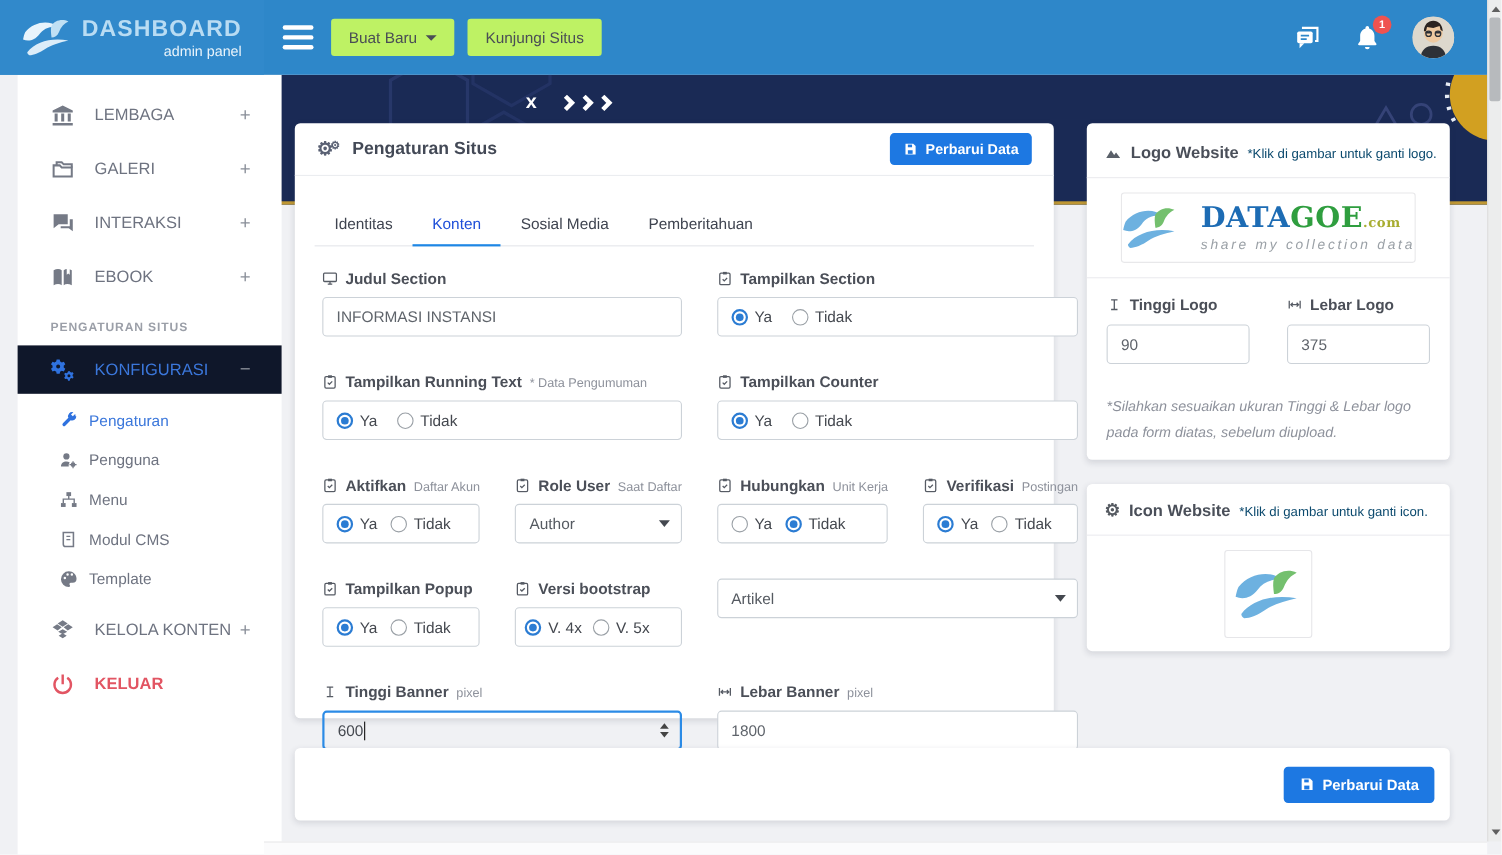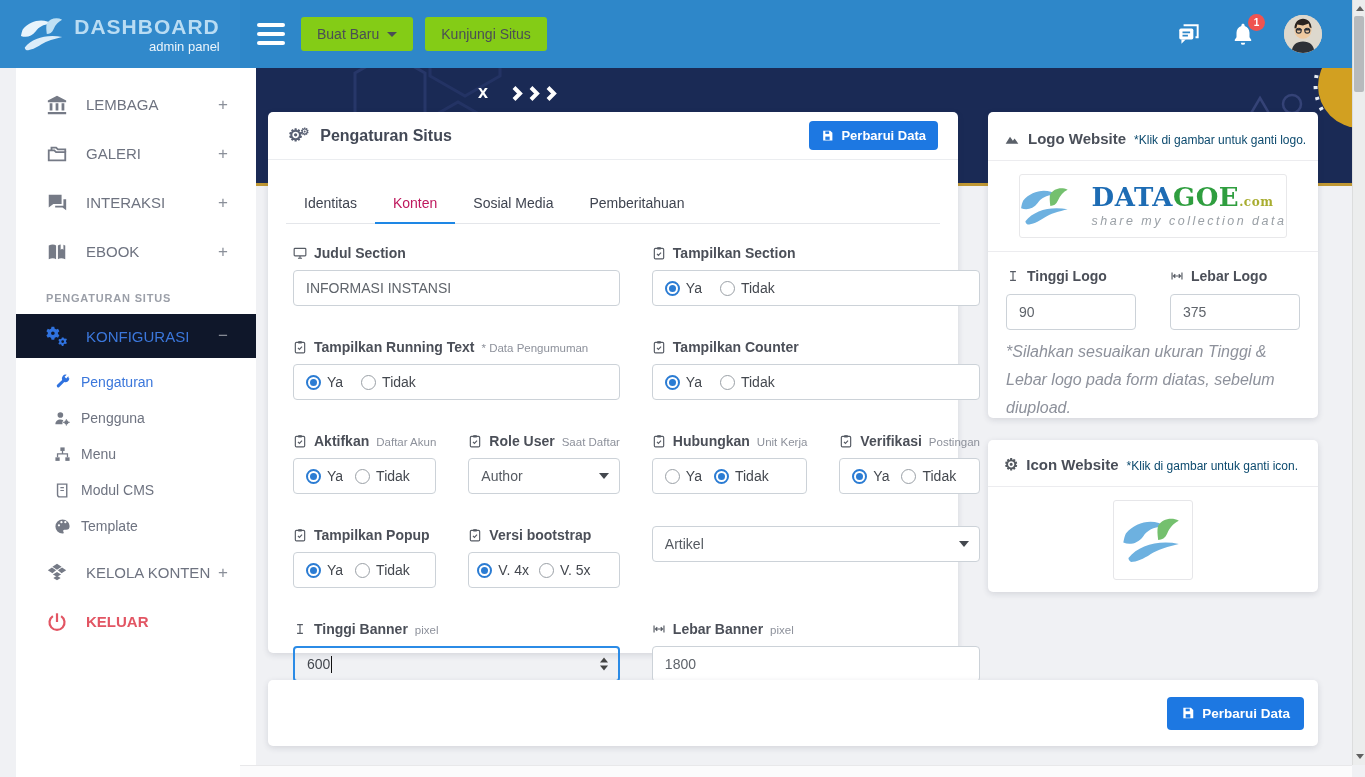--- a/index.html
+++ b/index.html
@@ -9,21 +9,21 @@
 
   
   .topbar { position:absolute; left:0; top:0; width:1352px; height:68px; background:#2e87c9; z-index:6; display:flex; align-items:center; }
   .brand { width:240px; height:68px; background:#3189cb; display:flex; align-items:center; justify-content:center; gap:8px; flex:none; }
   .brand-bird { width:46px; height:36px; flex:none; }
   .brand-text { line-height:1; }
   .brand-title { font-size:21px; font-weight:bold; letter-spacing:1px; color:#b9dcf3; }
   .brand-sub { font-size:13px; color:#eaf4fb; text-align:right; margin-top:3px; }
   .hamburger { width:30px; margin:0 14px 0 17px; cursor:pointer; }
   .hamburger div { height:4px; background:#fff; border-radius:2px; margin:5px 0; width:28px; }
-  .top-btn { background:#84cc16; border:none; border-radius:3px; height:34px; padding:0 16px; font-size:14px; color:#4a4e55; margin-right:12px; display:flex; align-items:center; gap:8px; font-family:inherit; cursor:pointer; }
+  .top-btn { background:#bef264; border:none; border-radius:3px; height:34px; padding:0 16px; font-size:14px; color:#4a4e55; margin-right:12px; display:flex; align-items:center; gap:8px; font-family:inherit; cursor:pointer; }
   .caret-down { width:0; height:0; border-left:5px solid transparent; border-right:5px solid transparent; border-top:5px solid #4a4e55; }
   .top-right { margin-left:auto; display:flex; align-items:center; gap:28px; padding-right:30px; }
   .top-ico { position:relative; width:26px; height:26px; cursor:pointer; }
   .badge { position:absolute; top:-7px; right:-9px; background:#ef5350; color:#fff; font-size:10px; font-weight:bold; min-width:17px; height:17px; border-radius:9px; display:flex; align-items:center; justify-content:center; padding:0 3px; }
   .avatar { width:38px; height:38px; border-radius:50%; overflow:hidden; background:#d8d3c8; cursor:pointer; flex:none; }
 
   
   .banner { position:absolute; left:240px; top:68px; width:1112px; height:118px; background:#1a2a55; border-bottom:3px solid #bf9733; z-index:1; overflow:hidden; }
   .hexes { position:absolute; left:55px; top:-40px; opacity:.55; }
   .banner-x { position:absolute; left:238px; top:14px; color:#fff; font-weight:bold; font-size:18px; }
@@ -50,21 +50,21 @@
   
   .card { position:absolute; background:#fff; border-radius:5px; box-shadow:0 2px 6px rgba(40,50,70,.14); z-index:3; }
   .main-card { left:268px; top:112px; width:690px; height:541px; }
   .card-head { height:48px; display:flex; align-items:center; padding:0 20px; border-bottom:1px solid #ebedf0; }
   .card-title { display:flex; align-items:center; gap:8px; font-size:16px; font-weight:600; color:#434956; }
   .gears { font-size:17px; color:#596073; line-height:1; }
   .btn-primary { margin-left:auto; background:#1d78e2; color:#fff; border:none; border-radius:4px; font-size:13px; font-weight:bold; padding:7px 12px; display:flex; align-items:center; gap:7px; font-family:inherit; cursor:pointer; }
 
   .tabs { display:flex; margin:24px 18px 0 18px; border-bottom:1px solid #e4e6ea; }
   .tab { padding:11px 18px 12px 18px; font-size:14px; color:#3f4450; cursor:pointer; position:relative; }
-  .tab.active { color:#be185d; }
+  .tab.active { color:#1d4ed8; }
   .tab.active::after { content:""; position:absolute; left:0; right:0; bottom:-1px; height:2px; background:#1e87e5; }
 
   .form { padding:20px 25px 0 25px; display:grid; grid-template-columns:repeat(4,1fr); column-gap:31px; row-gap:19px;gap:32px; }
   .span2 { grid-column:span 2; }
   .f-label { display:flex; align-items:baseline; gap:7px; font-size:14px; font-weight:bold; color:#4b4f58; margin-bottom:9px; white-space:nowrap; }
   .f-label .licon { width:14px; height:14px; color:#565b64; position:relative; top:2px; flex:none; }
   .f-note { font-size:11.5px; font-weight:normal; color:#8d919b; }
   .ctrl { border:1px solid #ccd2d8; border-radius:4px; height:36px; display:flex; align-items:center; padding:0 12px; font-size:14px; color:#555a61; background:#fff; }
   .ctrl.radio-box { gap:18px; }
   .r-opt { display:flex; align-items:center; gap:6px; cursor:pointer; color:#44484f; }
@@ -88,21 +88,21 @@
   .rc-div { height:1px; background:#ececef; margin:13px -16px; }
   .logo-box { width:268px; height:64px; border:1px solid #e8e8ea; border-radius:3px; margin:0 auto; display:flex; align-items:center; justify-content:center; gap:20px; cursor:pointer; }
   .logo-bird { width:52px; height:42px; flex:none; }
   .lg-line1 { font-family:"DejaVu Serif", serif; font-weight:bold; font-size:26px; line-height:1; letter-spacing:.5px; }
   .lg-blue { color:#1d6cb4; } .lg-green { color:#2f9e3f; }
   .lg-com { font-size:12px; color:#a8ad30; font-weight:bold; letter-spacing:.5px; }
   .lg-tag { font-size:12.5px; font-style:italic; color:#9aa0a6; letter-spacing:2.5px; margin-top:4px; white-space:nowrap; }
   .dims { display:flex; gap:34px; padding:2px 2px 0 2px; }
   .dim { flex:1; }
   .dim .f-label { margin-bottom:10px; }
-  .footnote { margin-top:8px; font-size:16px; font-style:italic; color:#8d919b; line-height:1.75; padding:0 2px; }
+  .footnote { margin-top:28px; font-size:13px; font-style:italic; color:#8d919b; line-height:1.75; padding:0 2px; }
   .icon-card { left:988px; top:440px; width:330px; height:152px; padding:16px 16px; }
   .icon-box { width:80px; height:80px; border:1px solid #e6e6e9; border-radius:3px; margin:4px auto 0 auto; display:flex; align-items:center; justify-content:center; cursor:pointer; }
   .site-bird { width:62px; height:50px; }
 
   
   .footer-bar { left:268px; top:680px; width:1050px; height:66px; display:flex; align-items:center; justify-content:flex-end; padding-right:14px; }
   .footer-bar .btn-primary { margin-left:0; padding:9px 14px; font-size:13.5px; }
 
   
   .vscroll { position:absolute; right:0; top:0; width:13px; bottom:12px; background:#eceded; border-left:1px solid #dcdddd; z-index:9; }

